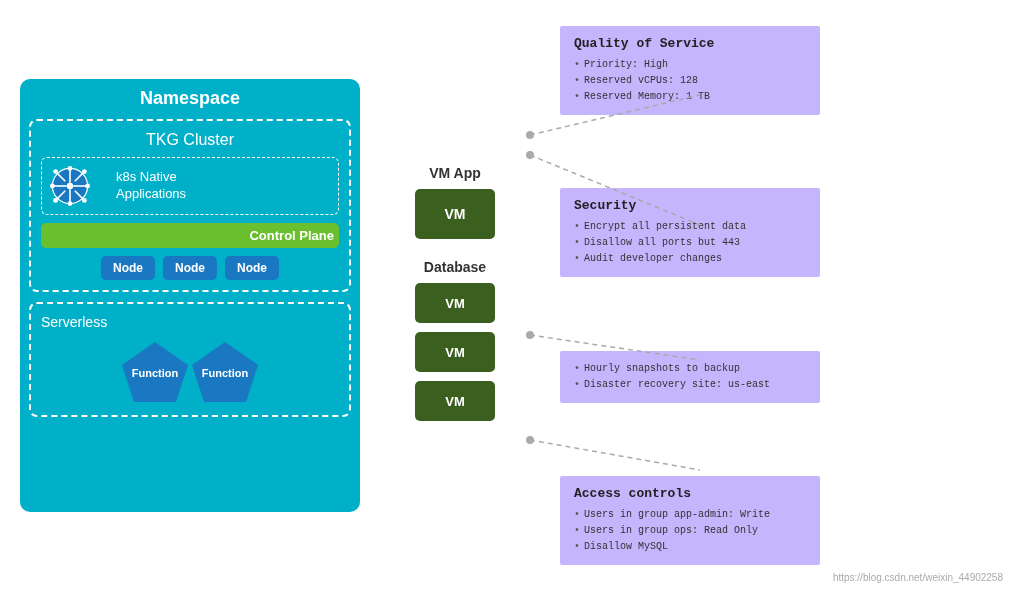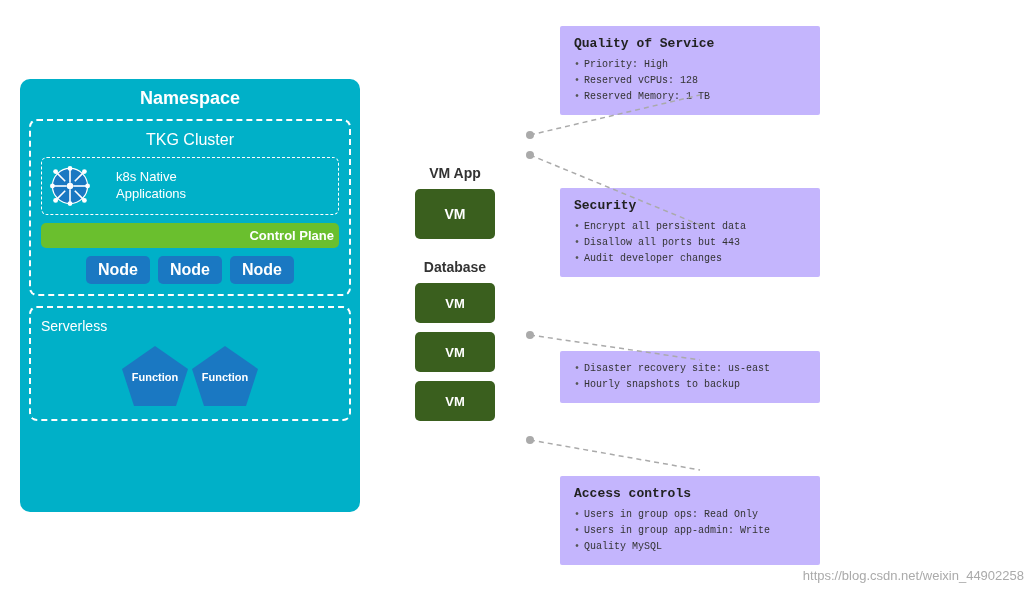--- a/index.html
+++ b/index.html
@@ -92,21 +92,21 @@
     .nodes-row {
       display: flex;
       gap: 8px;
       justify-content: center;
     }
 
     .node-box {
       background: #1a78c2;
       border-radius: 5px;
       color: white;
-      font-size: 16px;
+      font-size: 12px;
       font-weight: bold;
       padding: 5px 12px;
     }
 
     
     .serverless-box {
       border: 2px dashed white;
       border-radius: 8px;
       padding: 10px;
       margin-top: 10px;
@@ -245,22 +245,22 @@
       top: 0;
       left: 0;
       width: 1024px;
       height: 591px;
       pointer-events: none;
     }
 
     .watermark {
       position: absolute;
       bottom: 8px;
-      right: 0;
-      font-size: 13px;
+      right: 21px;
+      font-size: 10px;
       color: #aaa;
     }
 
     
     .pentagon-shape {
       width: 70px;
       height: 65px;
     }
   </style>
 </head>
@@ -372,39 +372,39 @@
             </li>
           <li>
               <span>Audit developer changes</span>
             </li>
         </ul>
       </div>
 
       <div class="info-panel">
         <ul>
           <li>
+              <span>Hourly snapshots to backup</span>
+            </li>
+          <li>
               <span>Disaster recovery site: us-east</span>
-            </li>
-          <li>
-              <span>Hourly snapshots to backup</span>
             </li>
         </ul>
       </div>
 
       <div class="info-panel">
         <div class="info-panel-title">Access controls</div>
         <ul>
           <li>
+              <span>Users in group app-admin: Write</span>
+            </li>
+          <li>
               <span>Users in group ops: Read Only</span>
             </li>
           <li>
-              <span>Users in group app-admin: Write</span>
-            </li>
-          <li>
-              <span>Quality MySQL</span>
+              <span>Disallow MySQL</span>
             </li>
         </ul>
       </div>
     </div>
 
   </div>
 
   <svg class="connectors" xmlns="http://www.w3.org/2000/svg">
 
     <line x1="530" y1="135" x2="700" y2="95" stroke="#aaa" stroke-width="1.5" stroke-dasharray="5,4"></line>

